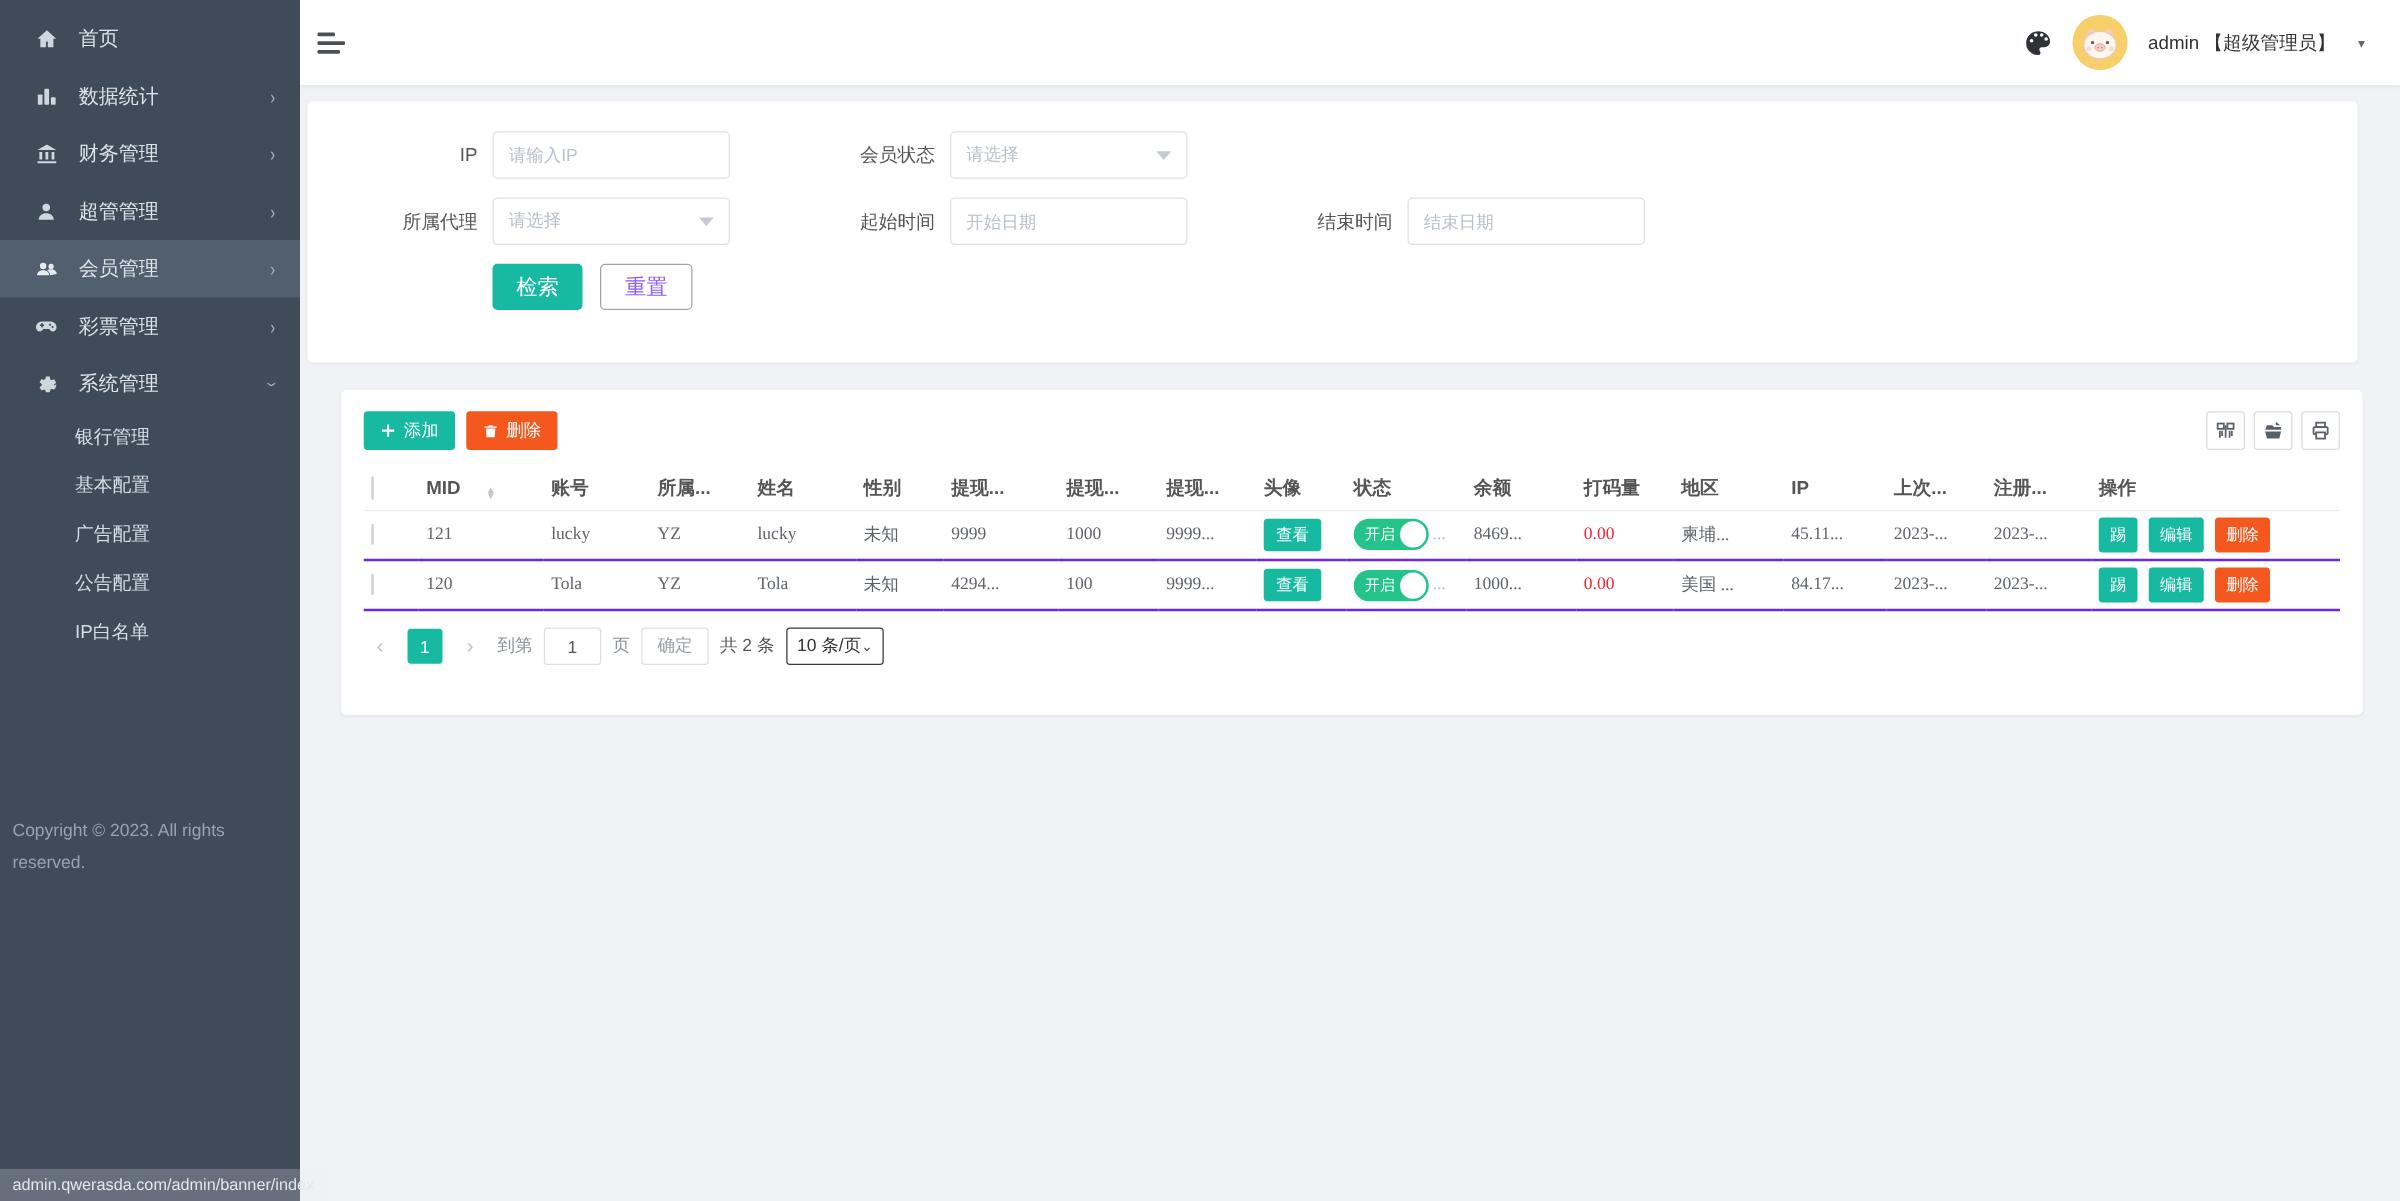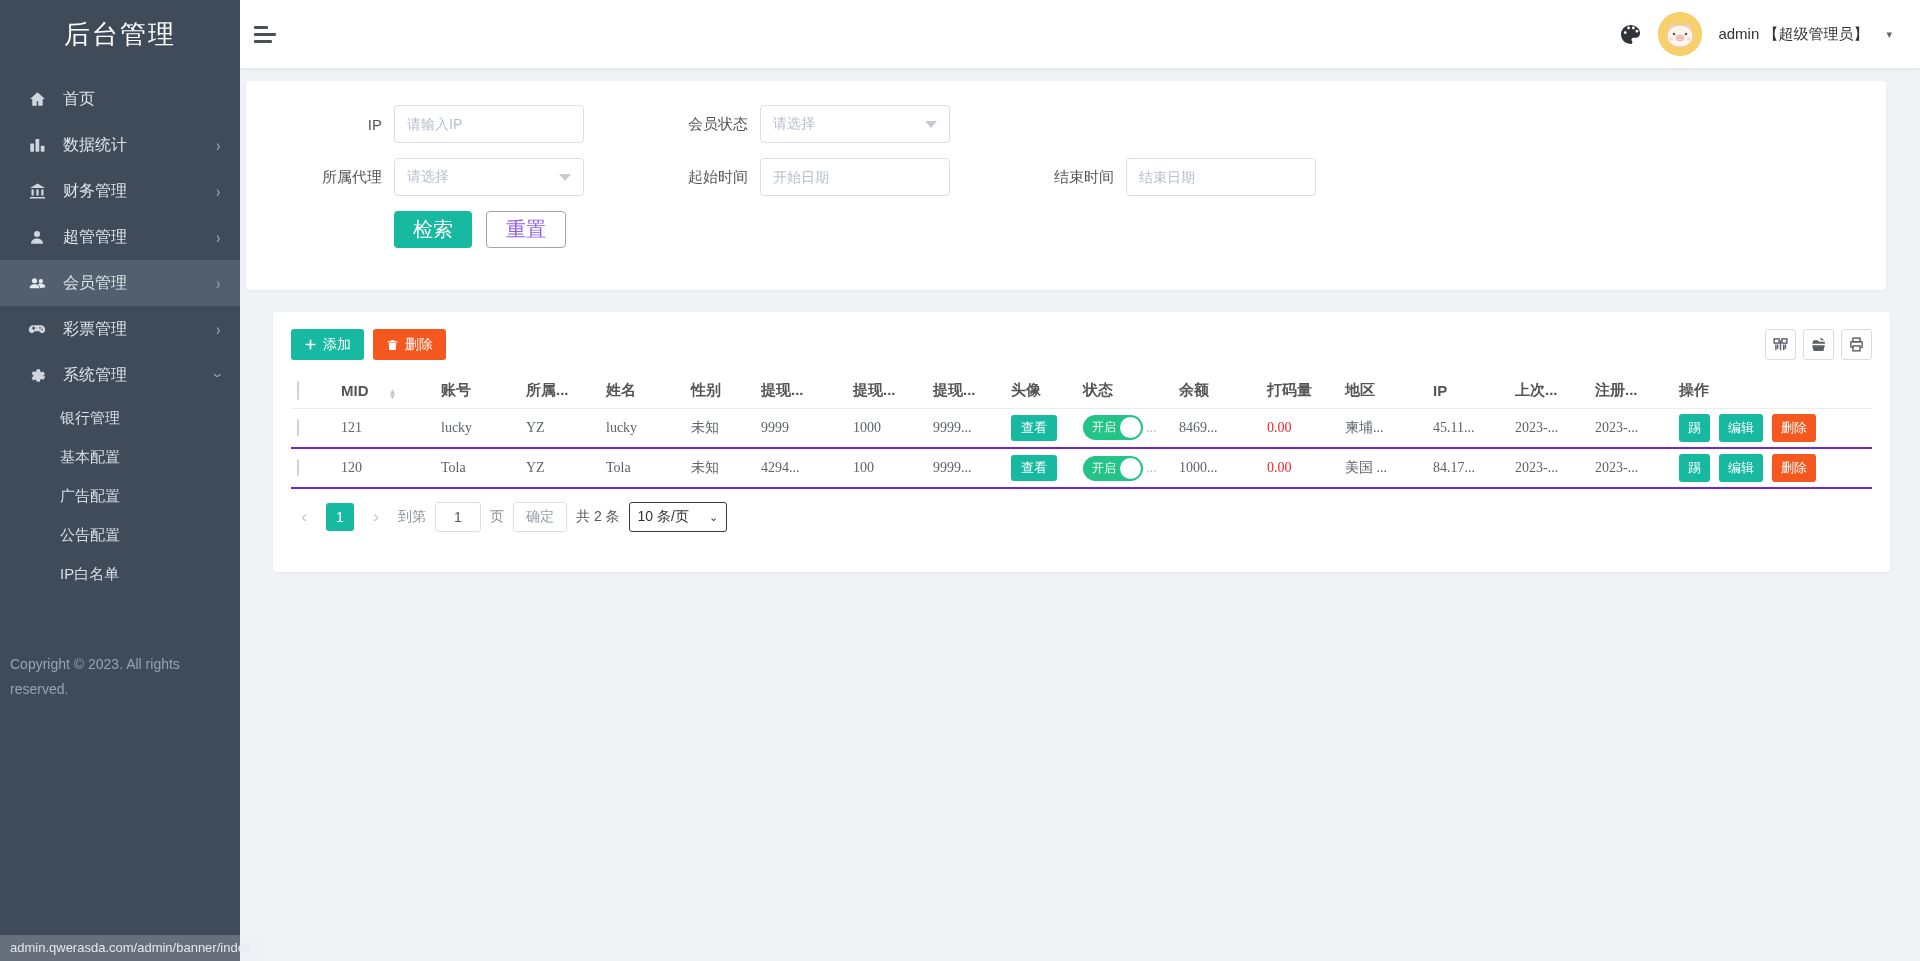--- a/index.html
+++ b/index.html
@@ -69,21 +69,21 @@
   .field { display:flex; align-items:center; width:366px; }
   .field label { width:82px; text-align:right; margin-right:12px; font-size:15px; color:#555; }
   .control { width:190px; height:38px; border:1px solid #dcdfe6; border-radius:4px;
     font-size:14px; padding:0 12px; color:#555; background:#fff; outline:none;
     font-family:inherit; }
   .control::placeholder { color:#b9c0ca; }
   .select-box { display:flex; align-items:center; justify-content:space-between; cursor:pointer; }
   .select-box .ph { color:#b9c0ca; }
   .caret-down { width:0; height:0; border-left:6px solid transparent; border-right:6px solid transparent; border-top:7px solid #c6cad1; }
   .btn-row { margin-left:94px; margin-top:7px; display:flex; gap:14px; }
-  .btn { height:37px; padding:0 19px; font-size:20px; border-radius:4px; cursor:pointer;
+  .btn { height:37px; padding:0 19px; font-size:17px; border-radius:4px; cursor:pointer;
     display:inline-flex; align-items:center; justify-content:center; border:none; font-family:Liberation Sans, sans-serif; }
   .btn-search { background:#17b9a0; color:#fff; }
   .btn-reset { background:#fff; color:#8b5cf6; border:1px solid #a3a3a3; }
   
   .table-card { margin:22px 30px 0 33px; min-height:260px; padding:17px 18px 14px 18px; }
   .table-toolbar { display:flex; align-items:center; }
   .tb-left { display:flex; gap:9px; }
   .btn-sm { height:31px; padding:0 13px; font-size:14px; border-radius:3px; color:#fff;
     display:inline-flex; align-items:center; gap:6px; border:none; cursor:pointer; font-family:inherit; }
   .btn-add { background:#17b9a0; }
@@ -115,27 +115,26 @@
   .pagination { display:flex; align-items:center; gap:9px; margin-top:13px; font-size:14px; color:#666; }
   .pg-arrow { width:26px; text-align:center; color:#bfc5ce; font-size:17px; cursor:pointer; }
   .pg-num { width:28px; height:28px; background:#17b9a0; color:#fff; border-radius:3px;
     display:flex; align-items:center; justify-content:center; cursor:pointer; }
   .pg-input { width:46px; height:30px; border:1px solid #dcdfe6; border-radius:3px; text-align:center;
     font-size:14px; color:#555; outline:none; font-family:inherit; }
   .pg-confirm { height:30px; padding:0 12px; border:1px solid #dcdfe6; border-radius:3px;
     background:#fff; color:#9aa0a8; font-size:14px; cursor:pointer; font-family:inherit; }
   .pg-total { color:#555; }
   .pg-size { height:30px; border:1px solid #333a42; border-radius:3px; padding:0 8px;
-    display:flex; align-items:center; gap:20px; font-size:14px; color:#333; cursor:pointer; background:#fff; }
+    display:flex; align-items:center; gap:0; font-size:14px; color:#333; cursor:pointer; background:#fff; }
 </style>
 </head>
 <body>
 
 <aside class="sidebar">
-  <div class="logo">后台管理</div>
   <nav class="menu">
 
     <div class="menu-item">
       <span class="mi-icon">
         <svg width="19" height="18" viewBox="0 0 24 24" fill="#cfd6dd">
             <path d="M12 3 2 12h3v9h6v-6h2v6h6v-9h3z"></path>
           </svg>
       </span>
       <span>首页</span>
     </div>

